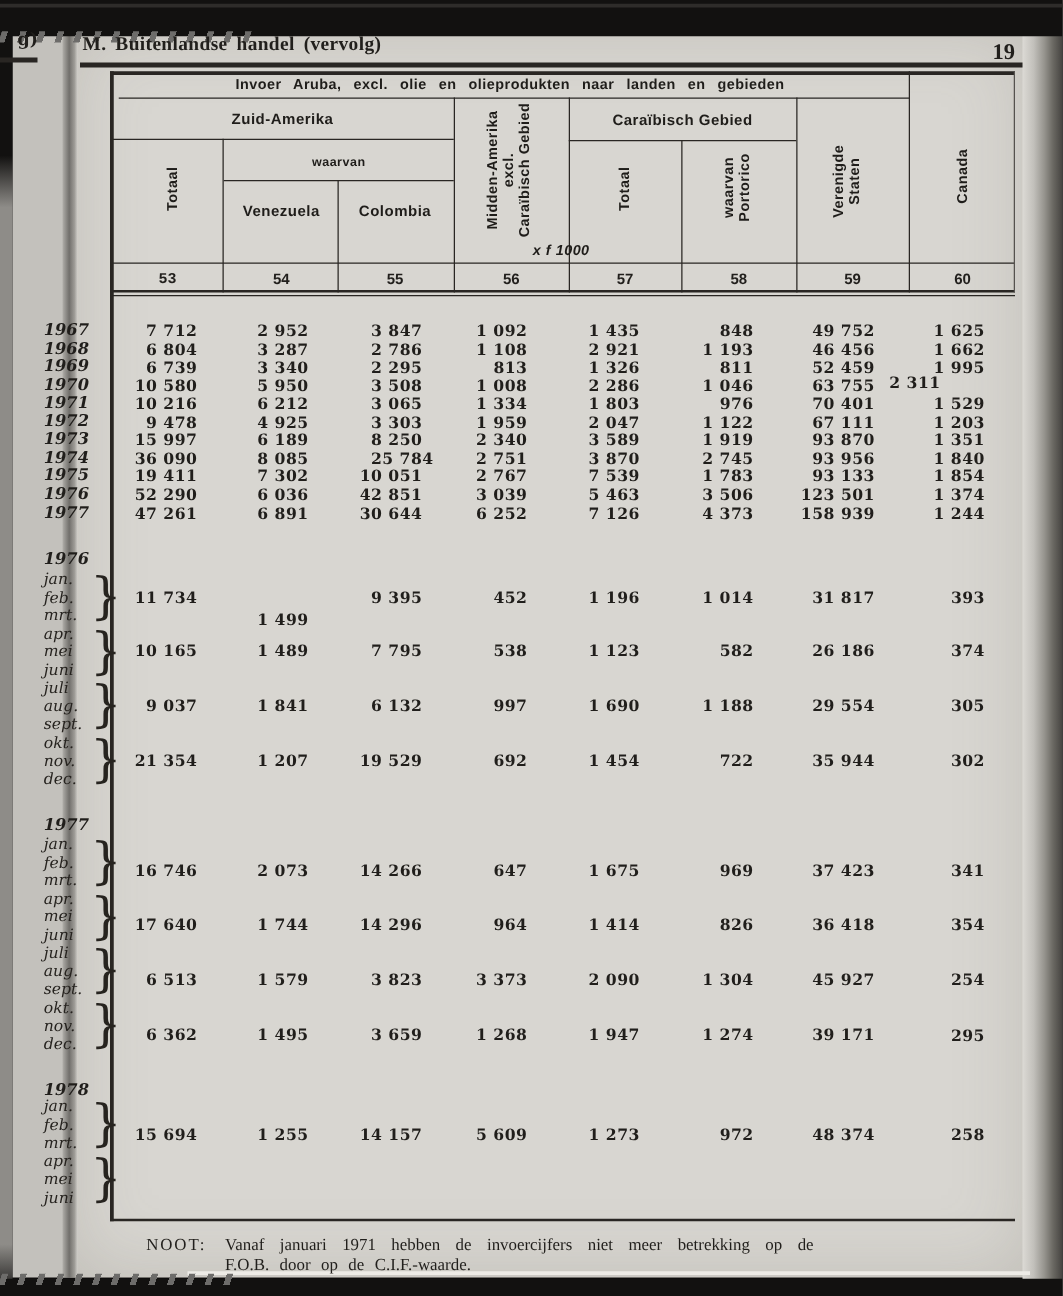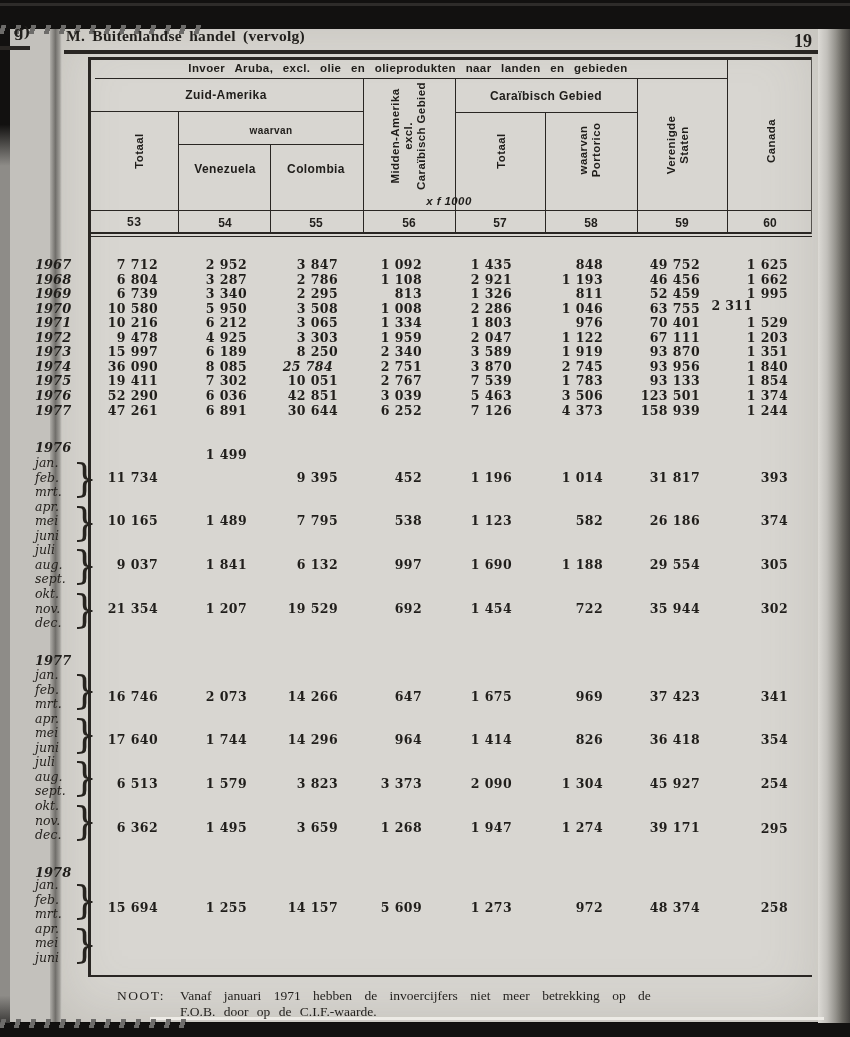--- a/index.html
+++ b/index.html
@@ -190,21 +190,21 @@
       <span class="num" style="left: 135px; top: 345.3px; width: 112px;">6 189</span>
       <span class="num" style="left: 226px; top: 345.3px; width: 112px;">8 250</span>
       <span class="num" style="left: 310px; top: 345.3px; width: 112px;">2 340</span>
       <span class="num" style="left: 400px; top: 345.3px; width: 112px;">3 589</span>
       <span class="num" style="left: 491px; top: 345.3px; width: 112px;">1 919</span>
       <span class="num" style="left: 588px; top: 345.3px; width: 112px;">93 870</span>
       <span class="num" style="left: 676px; top: 345.3px; width: 112px;">1 351</span>
       <span class="ylab" style="left: 35px; top: 359.85px;">1974</span>
       <span class="num" style="left: 46px; top: 359.85px; width: 112px;">36 090</span>
       <span class="num" style="left: 135px; top: 359.85px; width: 112px;">8 085</span>
-      <span class="num" style="left: 221px; top: 359.85px; width: 112px; font-style: italic;">25 784</span>
+      <span class="num" style="left: 235px; top: 359.85px; width: 112px;">25 784</span>
       <span class="num" style="left: 310px; top: 359.85px; width: 112px;">2 751</span>
       <span class="num" style="left: 400px; top: 359.85px; width: 112px;">3 870</span>
       <span class="num" style="left: 491px; top: 359.85px; width: 112px;">2 745</span>
       <span class="num" style="left: 588px; top: 359.85px; width: 112px;">93 956</span>
       <span class="num" style="left: 676px; top: 359.85px; width: 112px;">1 840</span>
       <span class="ylab" style="left: 35px; top: 374.4px;">1975</span>
       <span class="num" style="left: 46px; top: 374.4px; width: 112px;">19 411</span>
       <span class="num" style="left: 135px; top: 374.4px; width: 112px;">7 302</span>
       <span class="num" style="left: 226px; top: 374.4px; width: 112px;">10 051</span>
       <span class="num" style="left: 310px; top: 374.4px; width: 112px;">2 767</span>
@@ -241,21 +241,21 @@
       <span class="mlab" style="left: 35px; top: 557.85px;">aug.</span>
       <span class="mlab" style="left: 35px; top: 572.4px;">sept.</span>
       <span class="mlab" style="left: 35px; top: 586.95px;">okt.</span>
       <span class="mlab" style="left: 35px; top: 601.5px;">nov.</span>
       <span class="mlab" style="left: 35px; top: 616.05px;">dec.</span>
       <span class="brace" style="left: 72px; top: 455px;">}</span>
       <span class="brace" style="left: 72px; top: 498.65px;">}</span>
       <span class="brace" style="left: 72px; top: 542.3px;">}</span>
       <span class="brace" style="left: 72px; top: 585.95px;">}</span>
       <span class="num" style="left: 46px; top: 470.55px; width: 112px;">11 734</span>
-      <span class="num" style="left: 135px; top: 448px; width: 112px;">1 499</span>
+      <span class="num" style="left: 135px; top: 489px; width: 112px;">1 499</span>
       <span class="num" style="left: 226px; top: 470.55px; width: 112px;">9 395</span>
       <span class="num" style="left: 310px; top: 470.55px; width: 112px;">452</span>
       <span class="num" style="left: 400px; top: 470.55px; width: 112px;">1 196</span>
       <span class="num" style="left: 491px; top: 470.55px; width: 112px;">1 014</span>
       <span class="num" style="left: 588px; top: 470.55px; width: 112px;">31 817</span>
       <span class="num" style="left: 676px; top: 470.55px; width: 112px;">393</span>
       <span class="num" style="left: 46px; top: 514.2px; width: 112px;">10 165</span>
       <span class="num" style="left: 135px; top: 514.2px; width: 112px;">1 489</span>
       <span class="num" style="left: 226px; top: 514.2px; width: 112px;">7 795</span>
       <span class="num" style="left: 310px; top: 514.2px; width: 112px;">538</span>

